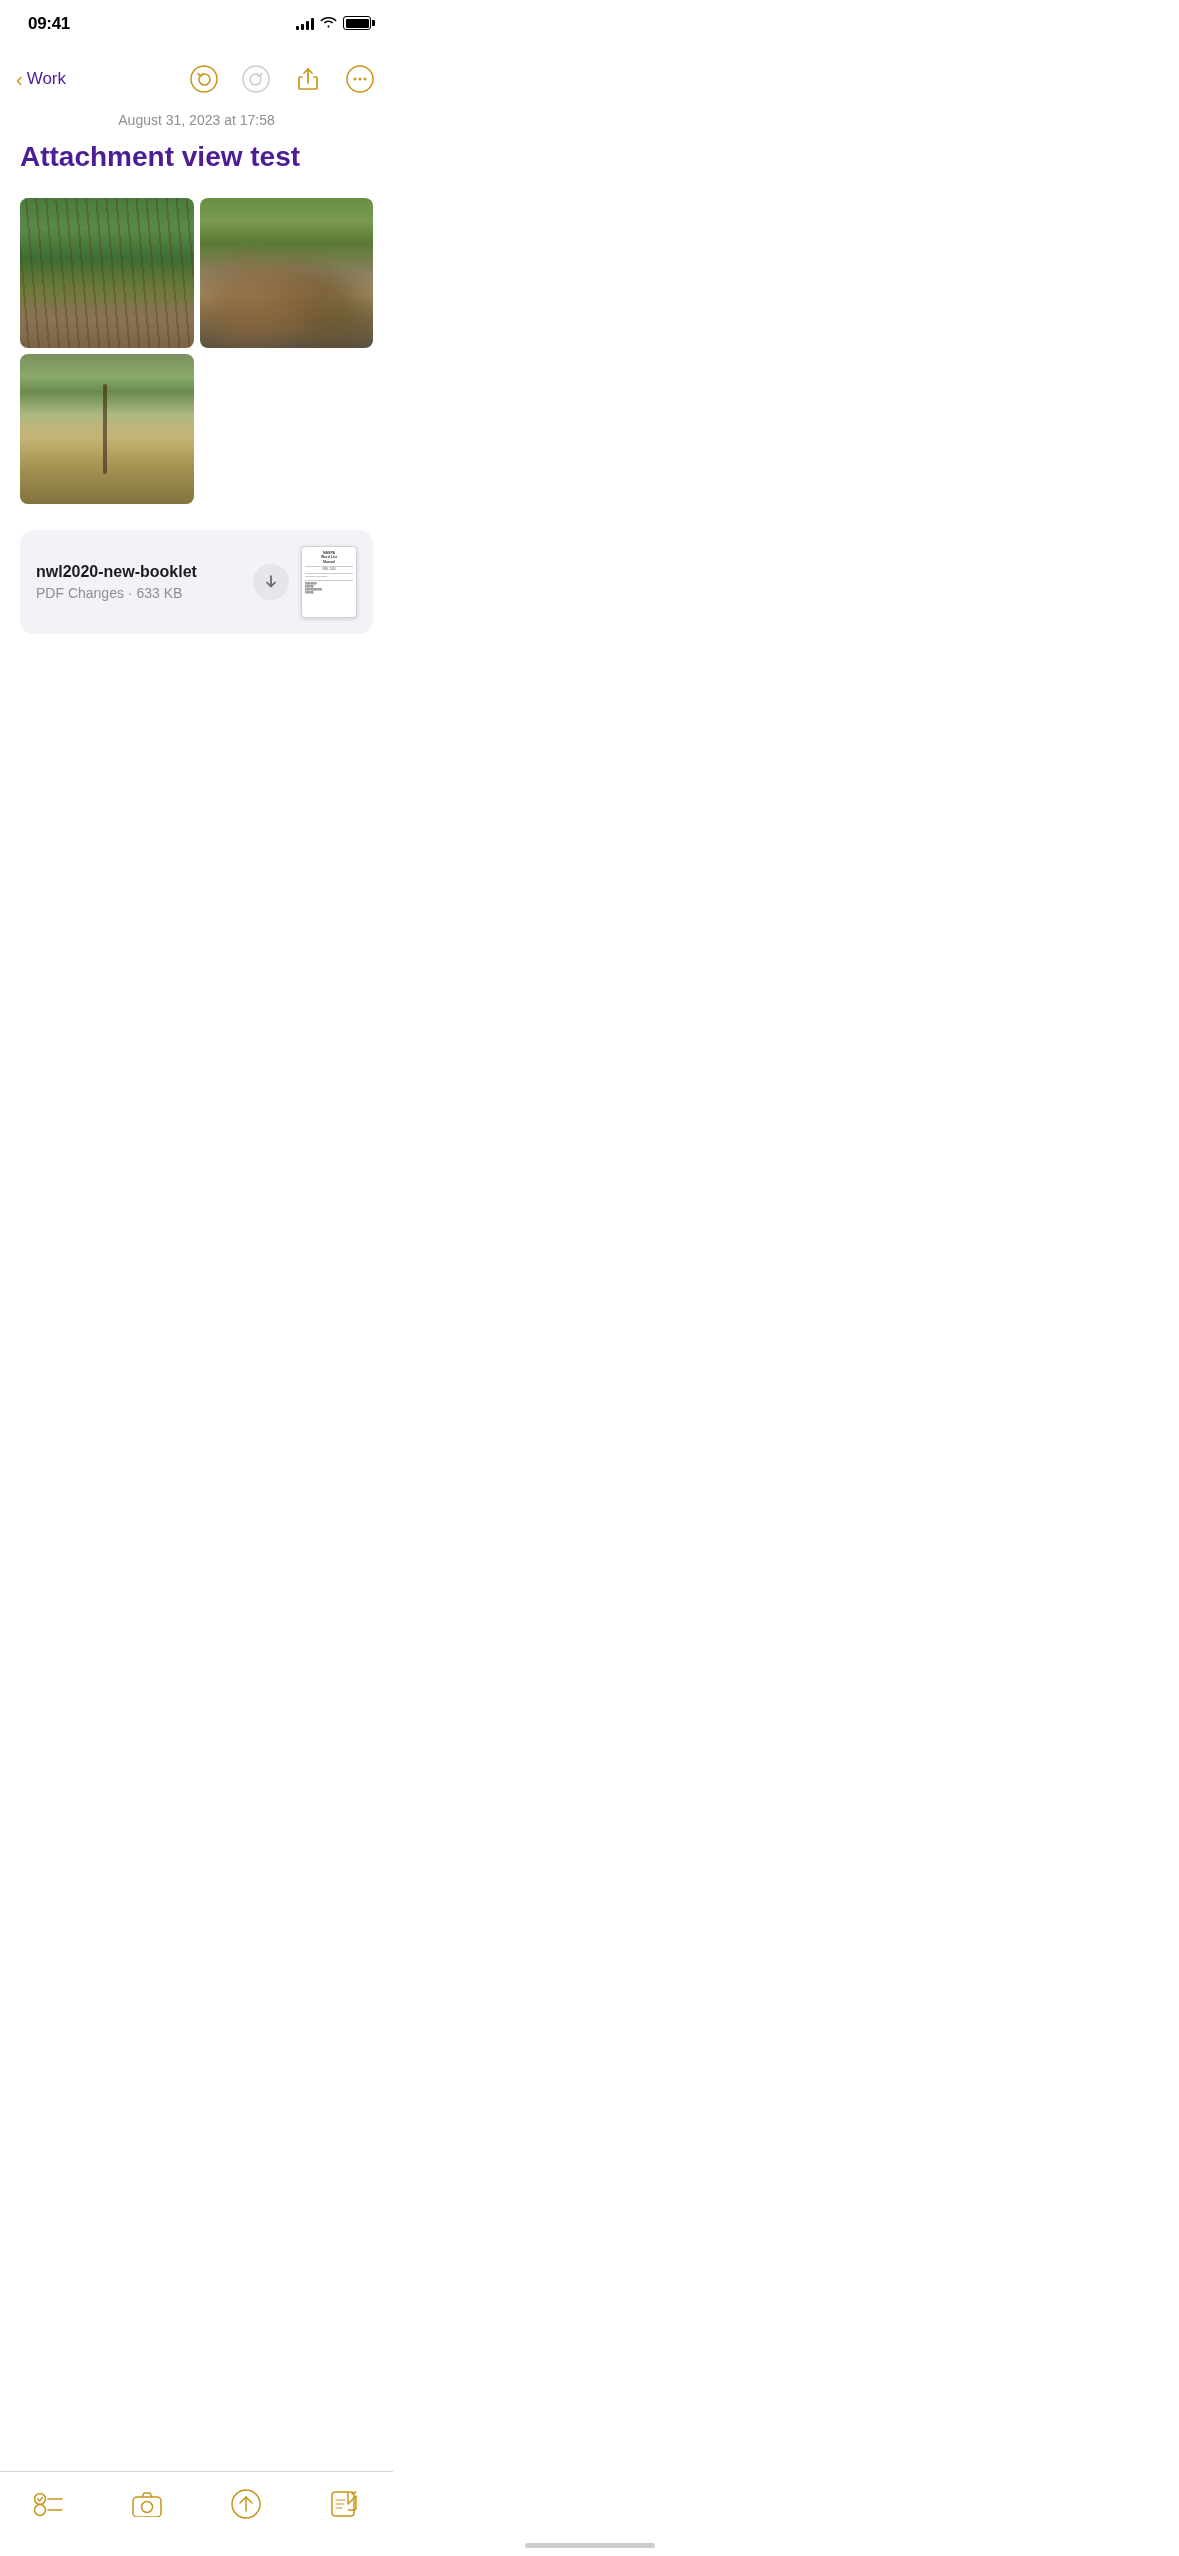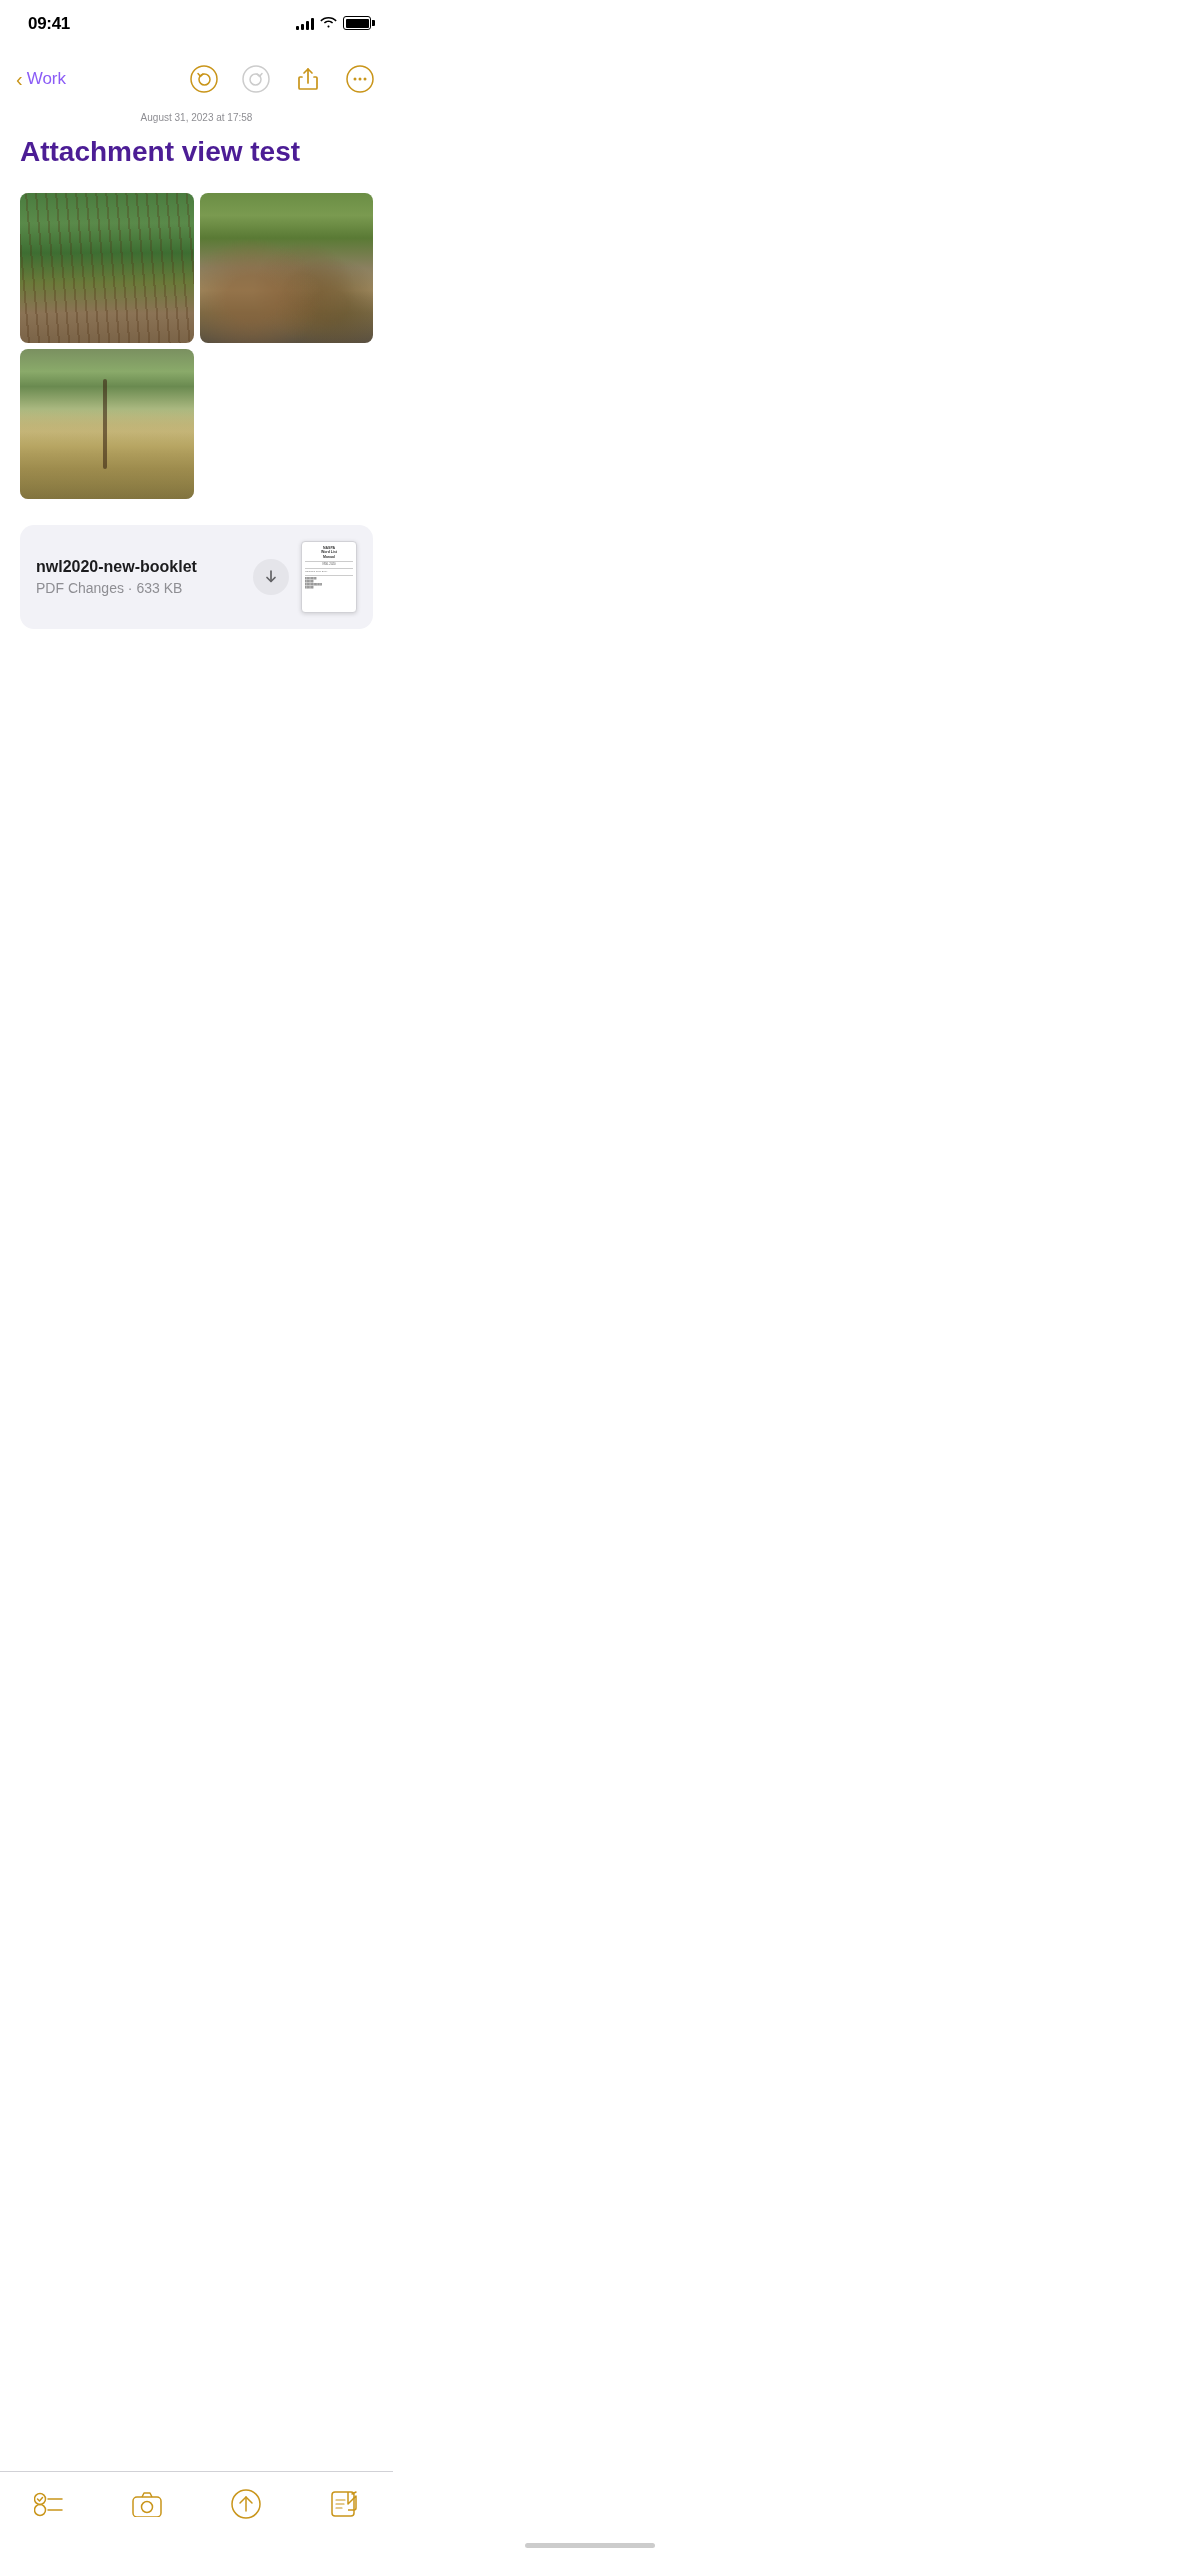--- a/index.html
+++ b/index.html
@@ -103,21 +103,21 @@
     }
 
     .back-chevron {
       font-size: 20px;
       color: #c9951a;
       line-height: 1;
     }
 
     .back-label {
       font-size: 17px;
-      color: #8b5cf6;
+      color: #4c1d95;
     }
 
     .nav-actions {
       display: flex;
       align-items: center;
       gap: 18px;
     }
 
     .nav-icon-btn {
       width: 34px;
@@ -132,21 +132,21 @@
     }
 
     .nav-icon-btn.disabled {
       color: #cccccc;
     }
 
     
     .note-timestamp {
       text-align: center;
       color: #8e8e93;
-      font-size: 10px;
+      font-size: 14px;
       padding: 4px 16px 12px 16px;
     }
 
     
     .note-title {
       font-size: 28px;
       font-weight: 700;
       color: #4c1d95;
       padding: 0 20px 16px 20px;
       line-height: 1.2;

